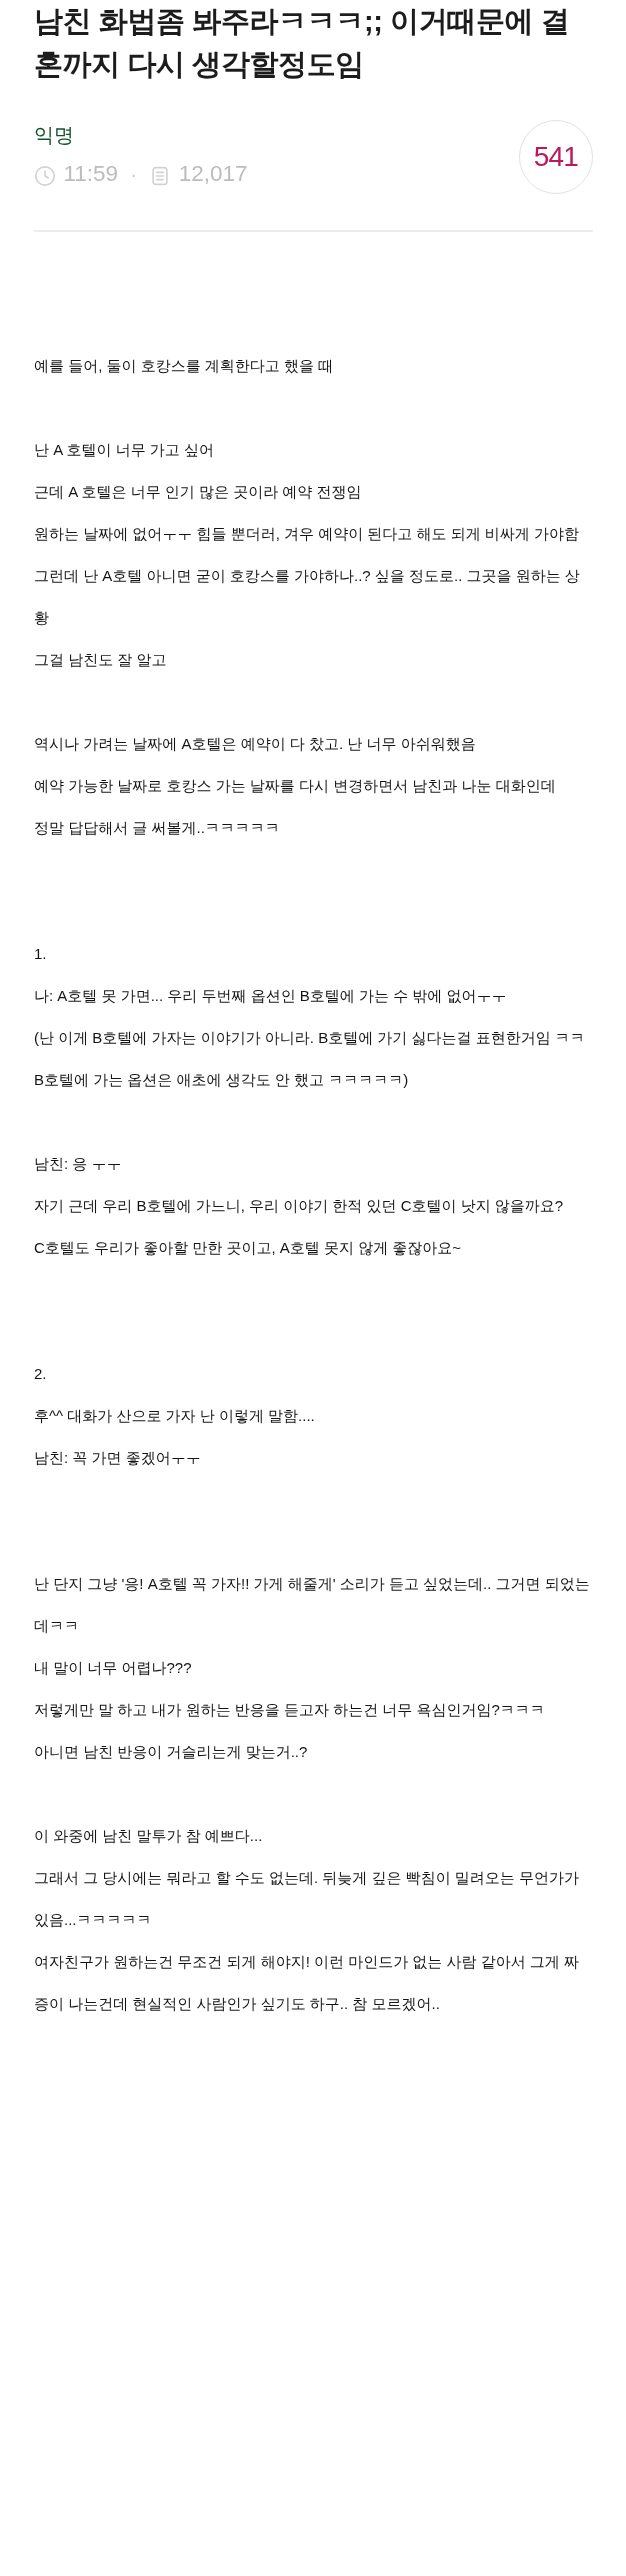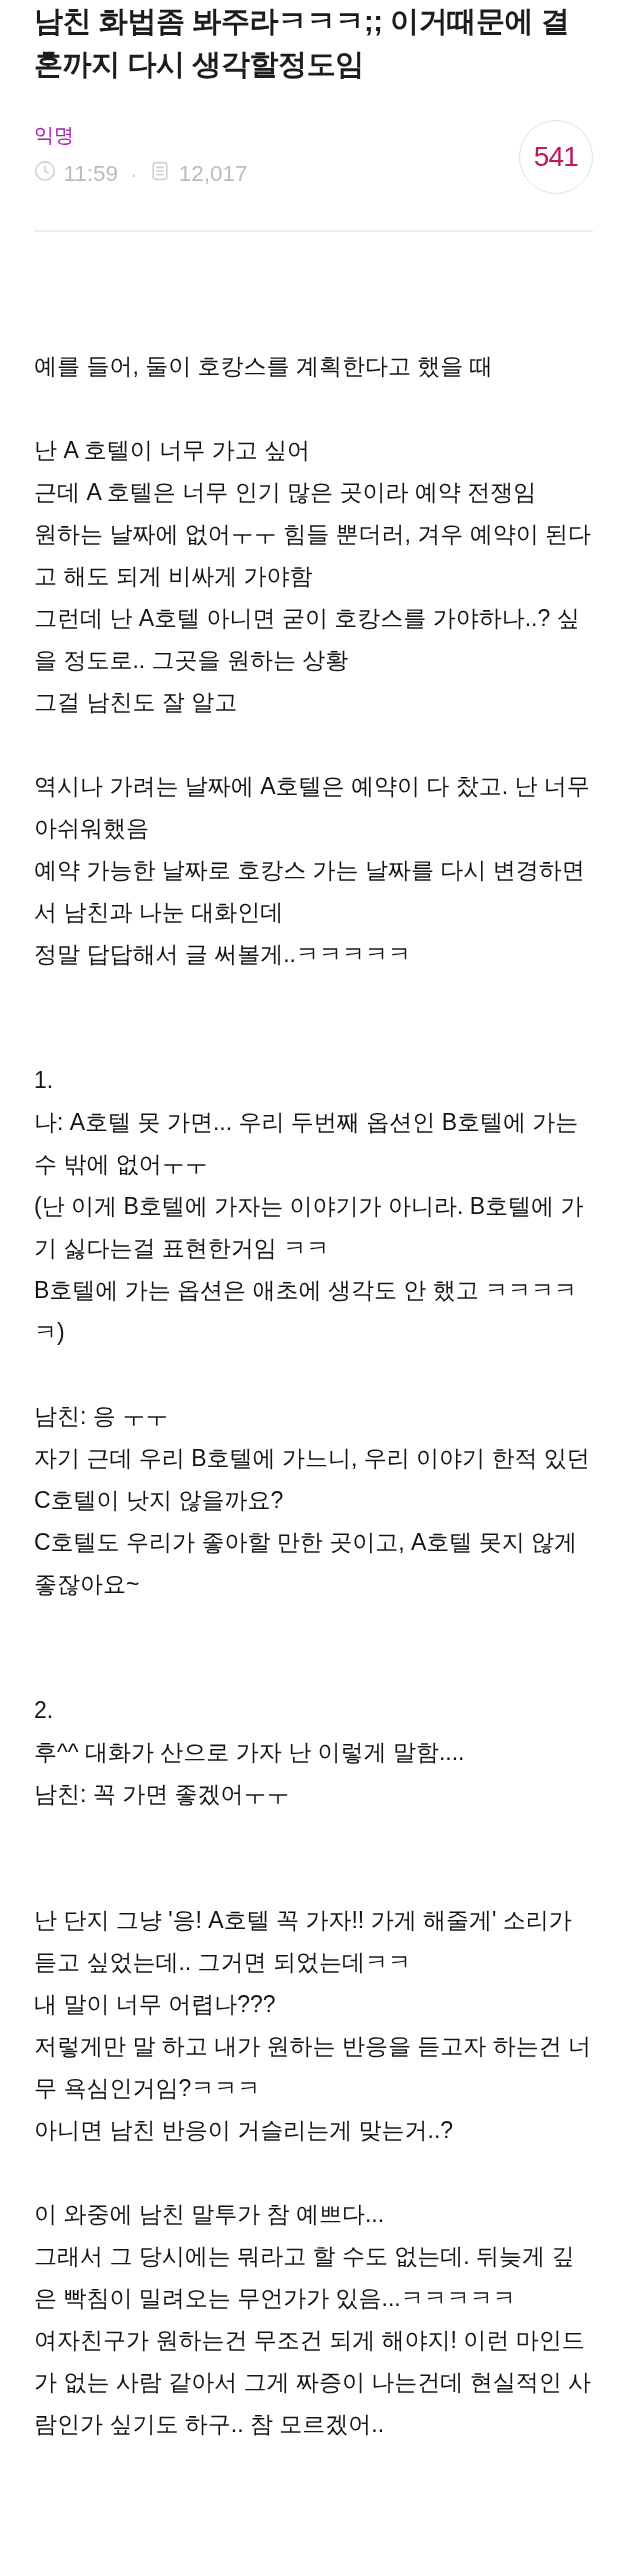--- a/index.html
+++ b/index.html
@@ -20,26 +20,26 @@
     line-height: 43px;
     color: #1c1c1c;
     letter-spacing: -0.4px;
     max-width: 540px;
     word-break: break-all;
   }
   .post-author {
     margin-top: 35px;
     font-size: 20px;
     line-height: 28.5px;
-    color: #a21caf;
+    color: #14532d;
   }
   .post-meta {
     margin-top: 10.5px;
     display: flex;
-    align-items: flex-start;
+    align-items: flex-end;
     font-size: 22.5px;
     line-height: 27px;
     color: #bcbcbc;
   }
   .meta-icon {
     width: 22px;
     height: 22px;
     margin-right: 7.5px;
     color: #d2d2d2;
     flex: 0 0 auto;
@@ -71,21 +71,21 @@
     letter-spacing: -0.8px;
   }
   .divider {
     margin-top: 43px;
     height: 1.5px;
     background: #ededed;
     border: none;
   }
   .post-body {
     margin-top: 113px;
-    font-size: 23px;
+    font-size: 15px;
     line-height: 42px;
     color: #141414;
     word-break: break-all;
   }
   .body-line { min-height: 42px; }
 </style>
 </head>
 <body>
 
 <div class="page">

